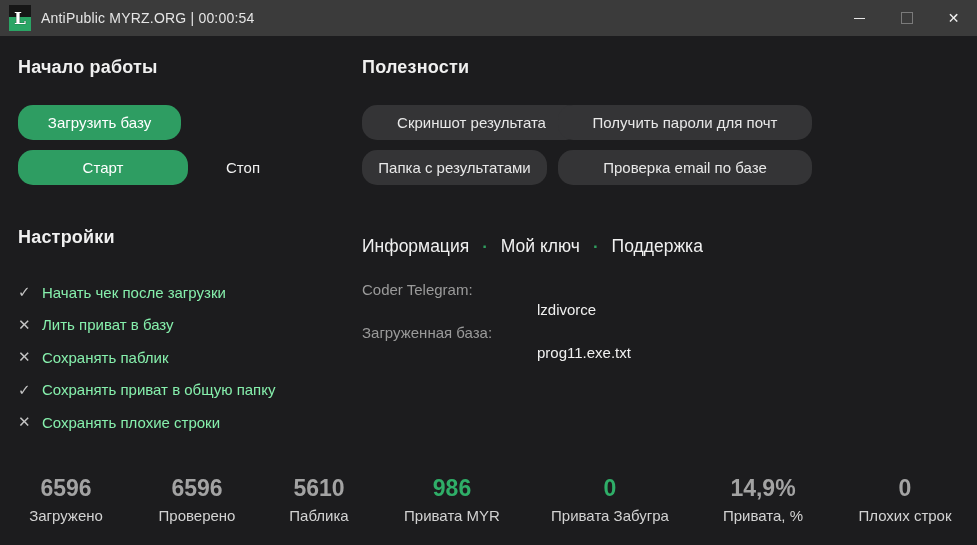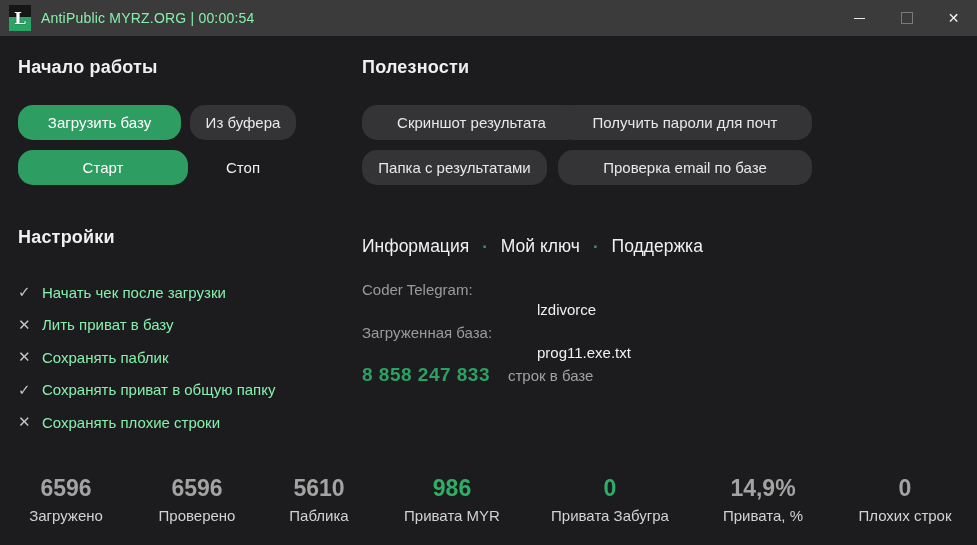--- a/index.html
+++ b/index.html
@@ -29,21 +29,21 @@
     background: linear-gradient(to bottom, #161616 0%, #161616 46%, #2aa565 46%, #2aa565 100%);
     display: flex; align-items: center; justify-content: center;
   }
   .logo .letter {
     color: #ffffff; font-weight: bold; font-size: 17px; line-height: 1;
     font-family: "DejaVu Serif", "Liberation Serif", serif;
     text-shadow: 0 0 1px #000;
   }
   .title-text {
     margin-left: 10px;
-    font-size: 14px; color: #86efac;
+    font-size: 14px; color: #e5e5e5;
     letter-spacing: .2px;
   }
   .win-controls {
     margin-left: auto; height: 100%;
     display: flex; align-items: stretch;
   }
   .win-btn {
     width: 47px; height: 100%;
     display: flex; align-items: center; justify-content: center;
     cursor: default;
@@ -131,21 +131,20 @@
         <span class="close-glyph">✕</span>
       </div>
     </div>
   </div>
 
   <div class="heading" style="left:18px; top:57px;">Начало работы</div>
   <div class="heading" style="left:362px; top:57px;">Полезности</div>
   <div class="heading" style="left:18px; top:227px;text-align:right;">Настройки</div>
 
   <button class="btn btn-green" style="left:18px; top:105px; width:163px;">Загрузить базу</button>
-  <button class="btn btn-gray" style="left:190px; top:105px; width:106px;">Из буфера</button>
   <button class="btn btn-green" style="left:18px; top:150px; width:170px;">Старт</button>
   <button class="btn btn-flat" style="left:190px; top:150px; width:106px;">Стоп</button>
 
   <button class="btn btn-gray" style="left:362px; top:105px; width:219px;">Скриншот результата</button>
   <button class="btn btn-gray" style="left:362px; top:150px; width:185px;">Папка с результатами</button>
   <button class="btn btn-gray" style="left:558px; top:105px; width:254px;">Получить пароли для почт</button>
   <button class="btn btn-gray" style="left:558px; top:150px; width:254px;">Проверка email по базе</button>
 
   <div class="check-list">
     <div class="check-row">
@@ -179,24 +178,20 @@
   </div>
 
   <div class="info-row" style="top:281px;">
     <span class="info-label">Coder Telegram:</span>
     <span class="info-value">lzdivorce</span>
   </div>
   <div class="info-row" style="top:324px;">
     <span class="info-label">Загруженная база:</span>
     <span class="info-value">prog11.exe.txt</span>
   </div>
-  <div class="base-line">
-    <span class="base-count">8 858 247 833</span>
-    <span class="base-suffix">строк в базе</span>
-  </div>
 
   <div class="stat" style="left:66px;">
     <div class="stat-value">6596</div>
     <div class="stat-label">Загружено</div>
   </div>
   <div class="stat" style="left:197px;">
     <div class="stat-value">6596</div>
     <div class="stat-label">Проверено</div>
   </div>
   <div class="stat" style="left:319px;">

